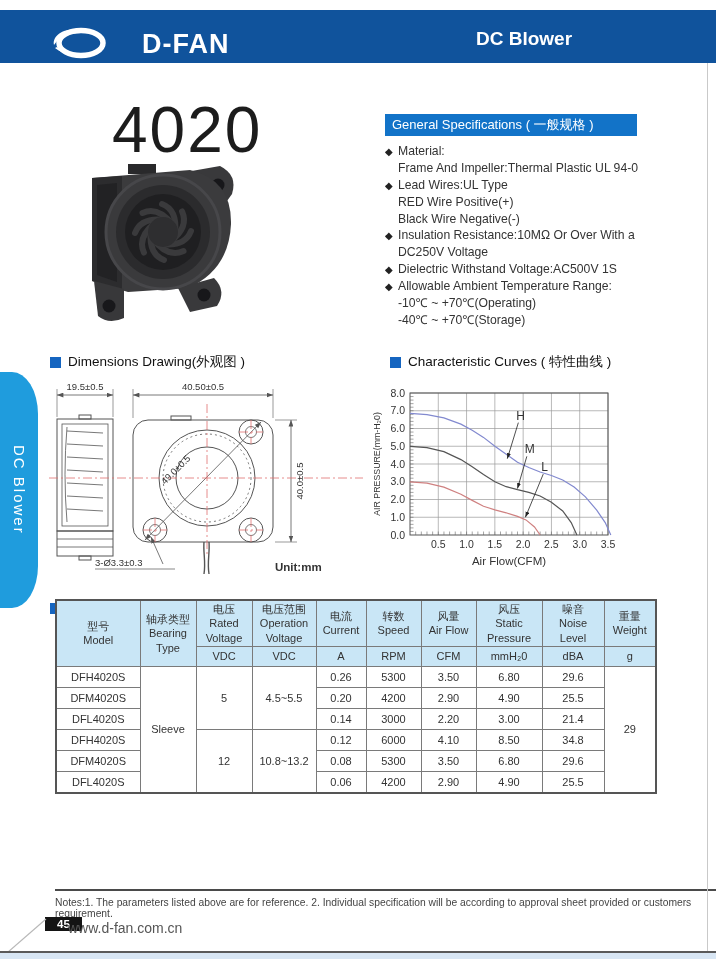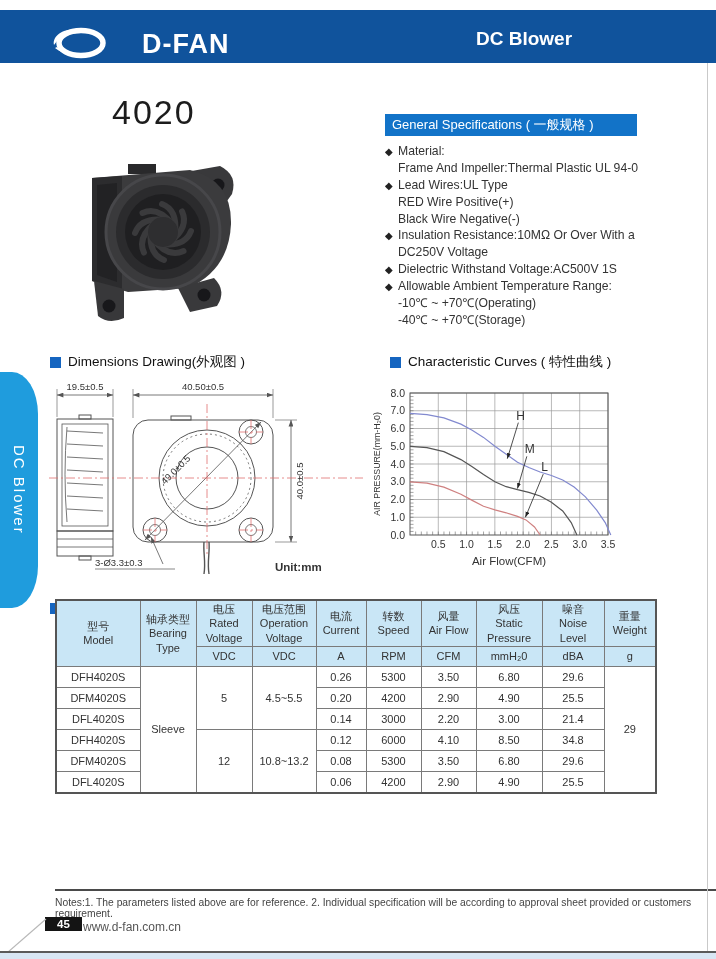--- a/index.html
+++ b/index.html
@@ -13,21 +13,21 @@
   .logo-wrap{position:absolute;left:52px;top:16px;display:flex;align-items:flex-end;gap:32px;}
   .brand{font-size:27px;font-weight:bold;letter-spacing:1px;margin-left:2px;}
   .hdr-size{position:absolute;left:260px;top:8px;font-size:31px;font-weight:normal;letter-spacing:1px;}
   .hdr-prod{position:absolute;left:476px;top:18px;font-size:19px;font-weight:bold;}
   
   .side-tab{position:absolute;left:0;top:372px;width:38px;height:236px;background:#1f9cdd;
     border-top-right-radius:26px 42px;border-bottom-right-radius:26px 42px;
     display:flex;align-items:center;justify-content:center;}
   .side-tab span{writing-mode:vertical-rl;color:#fff;font-size:15px;letter-spacing:2px;}
   
-  .model-title{position:absolute;left:112px;top:93px;font-size:34px;color:#1c1c1c;font-weight:500;letter-spacing:2px;}
+  .model-title{position:absolute;left:112px;top:93px;font-size:64px;color:#1c1c1c;font-weight:500;letter-spacing:2px;}
   .fan-photo{position:absolute;left:70px;top:148px;}
   
   .gs-bar{position:absolute;left:385px;top:114px;width:252px;height:22px;background:#1273c8;color:#fff;
     font-size:13px;line-height:22px;padding-left:7px;}
   .gs-list{position:absolute;left:385px;top:143px;width:330px;font-size:12.2px;color:#333;}
   .gs-line{display:flex;line-height:16.8px;}
   .gs-b{width:13px;flex:none;font-size:10px;line-height:17px;color:#222;}
   
   .sec-title{position:absolute;top:353px;font-size:13.5px;color:#111;display:flex;align-items:center;}
   .sec-sq{width:11px;height:11px;background:#1565c0;margin-right:7px;flex:none;}
@@ -42,21 +42,21 @@
   .spec-table{border:2px solid #555;}
   .spec-table thead th{background:#c9e6f6;line-height:1.3;}
   .spec-table thead tr:first-child th{height:42px;}
   .spec-table thead tr:last-child th{height:20px;}
   .spec-table tbody td{height:18px;background:#fff;}
   
   .foot-rule{position:absolute;left:55px;top:889px;width:661px;height:2px;background:#4a4a4a;}
   .foot-notes{position:absolute;left:55px;top:897px;width:655px;font-size:10.3px;color:#444;}
   .page-badge{position:absolute;left:45px;top:917px;background:#141414;color:#fff;font-size:11.5px;
     font-weight:bold;padding:1px 12px;}
-  .site{position:absolute;left:83px;top:920px;font-size:12px;color:#555;}
+  .site{position:absolute;left:68px;top:920px;font-size:14px;color:#555;}
   .corner-svg{position:absolute;left:0;top:914px;}
   .bottom-rule{position:absolute;left:0;top:951px;width:716px;height:2px;background:#5a5a5a;}
   .bottom-strip{position:absolute;left:0;top:953px;width:716px;height:6px;background:#d8e6f4;}
   .right-edge{position:absolute;left:707px;top:63px;width:1px;height:888px;background:#c9c9c9;}
 </style>
 </head>
 <body>
 
 <div class="header-bar" data-name="header-bar">
   <div class="logo-wrap" data-name="brand-logo">

